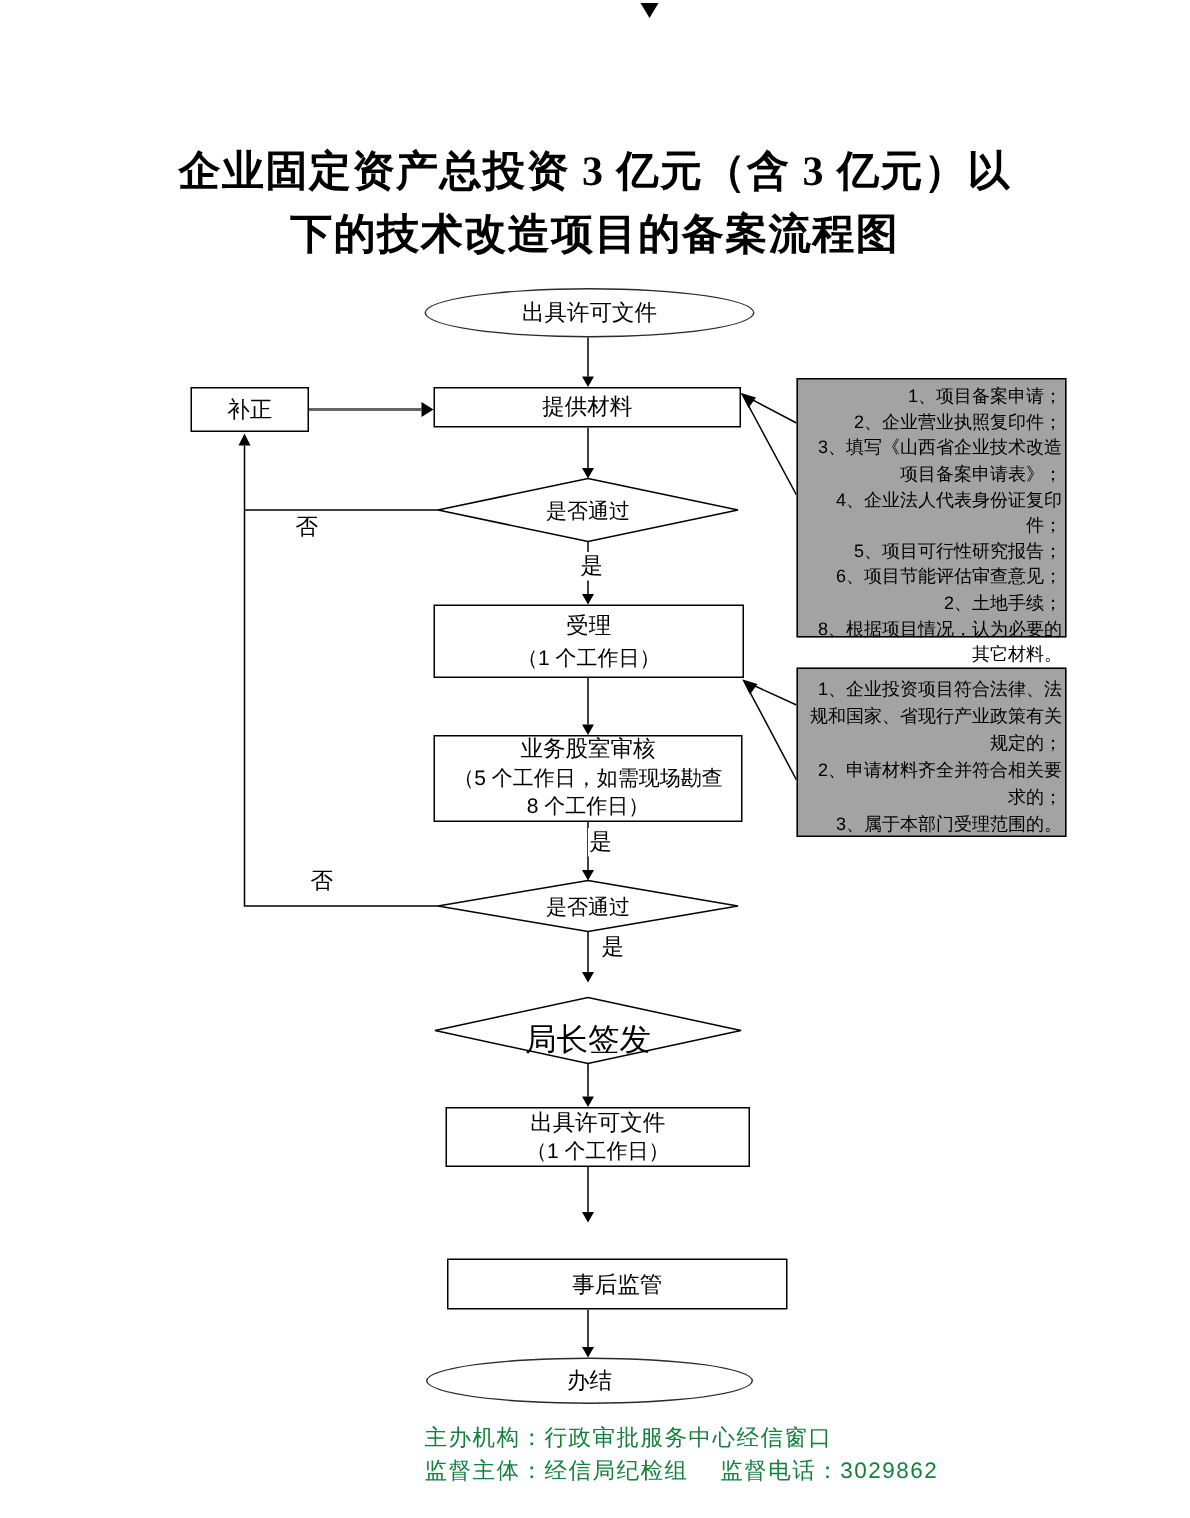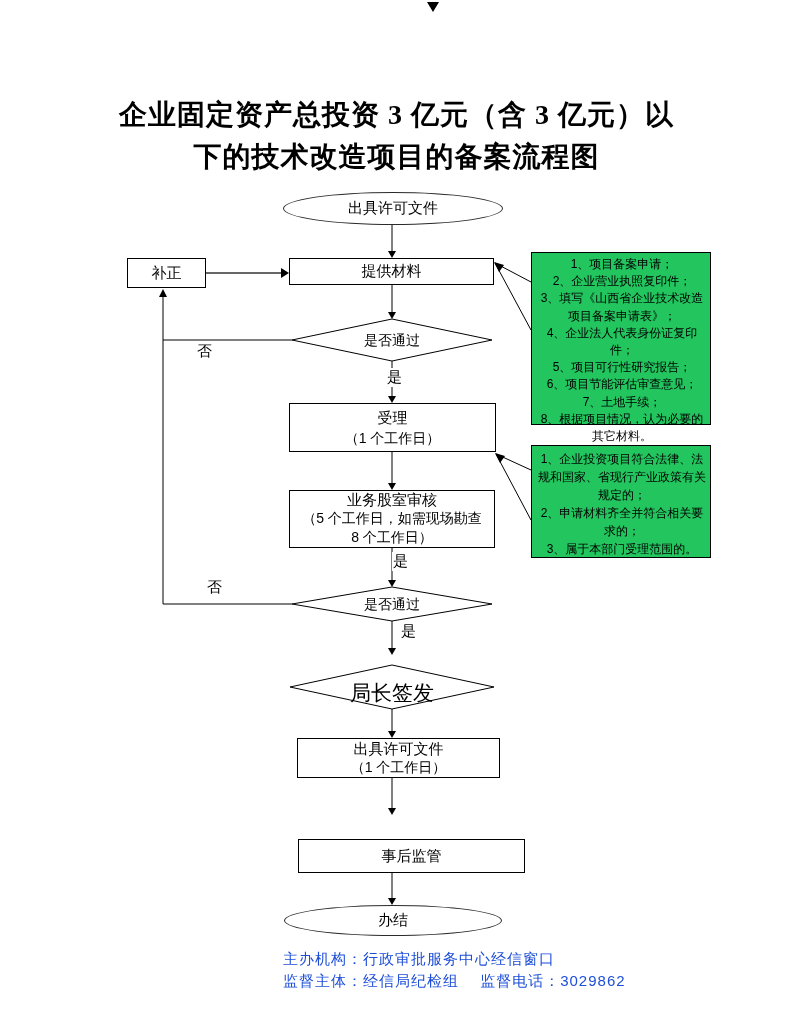--- a/index.html
+++ b/index.html
@@ -17,27 +17,27 @@
     position:absolute;background:#fff;border:1px solid #000;box-sizing:border-box;
     display:flex;flex-direction:column;align-items:center;justify-content:center;
     font-size:15px;text-align:center;
   }
   .oval{border-radius:50%;border:1px solid #2b2b2b;}
   .multiline{justify-content:flex-end;padding-top:3px;line-height:19px;overflow:hidden;}
   .sub{font-size:14px;}
   .flabel{position:absolute;font-size:15px;background:#fff;padding:0 1px;}
   .dlabel{position:absolute;text-align:center;font-size:14px;}
   .note{
-    position:absolute;background:#22c55e;border:1px solid #000;box-sizing:border-box;
-    font-size:12px;line-height:17.2px;padding:3px 2px 0 4px;text-align:center;
+    position:absolute;background:#a3a3a3;border:1px solid #000;box-sizing:border-box;
+    font-size:12px;line-height:17.2px;padding:3px 2px 0 4px;text-align:right;
   }
   .note2{line-height:18px;padding-top:4px;}
   .footer{
     position:absolute;left:283px;top:948px;font-size:15px;line-height:22px;
-    letter-spacing:1px;color:#1d4ed8;
+    letter-spacing:1px;color:#15803d;
   }
 </style>
 </head>
 <body>
 
 <div class="canvas">
 
   <svg class="wires" viewBox="0 0 793 1012" xmlns="http://www.w3.org/2000/svg">
 
     <polygon points="427,2 439,2 433,12" fill="#000"></polygon>
@@ -140,21 +140,21 @@
     <span>办结</span>
   </div>
 
   <div class="note" style="left:531px;top:252px;width:180px;height:173px;">
     <div>1、项目备案申请；</div>
     <div>2、企业营业执照复印件；</div>
     <div>3、填写《山西省企业技术改造项目备案申请表》；</div>
     <div>4、企业法人代表身份证复印件；</div>
     <div>5、项目可行性研究报告；</div>
     <div>6、项目节能评估审查意见；</div>
-    <div>7、土地手续；</div>
+    <div>2、土地手续；</div>
     <div>8、根据项目情况，认为必要的其它材料。</div>
   </div>
 
   <div class="note note2" style="left:531px;top:445px;width:180px;height:113px;">
     <div>1、企业投资项目符合法律、法规和国家、省现行产业政策有关规定的；</div>
     <div>2、申请材料齐全并符合相关要求的；</div>
     <div>3、属于本部门受理范围的。</div>
   </div>
 
   <div class="footer">

